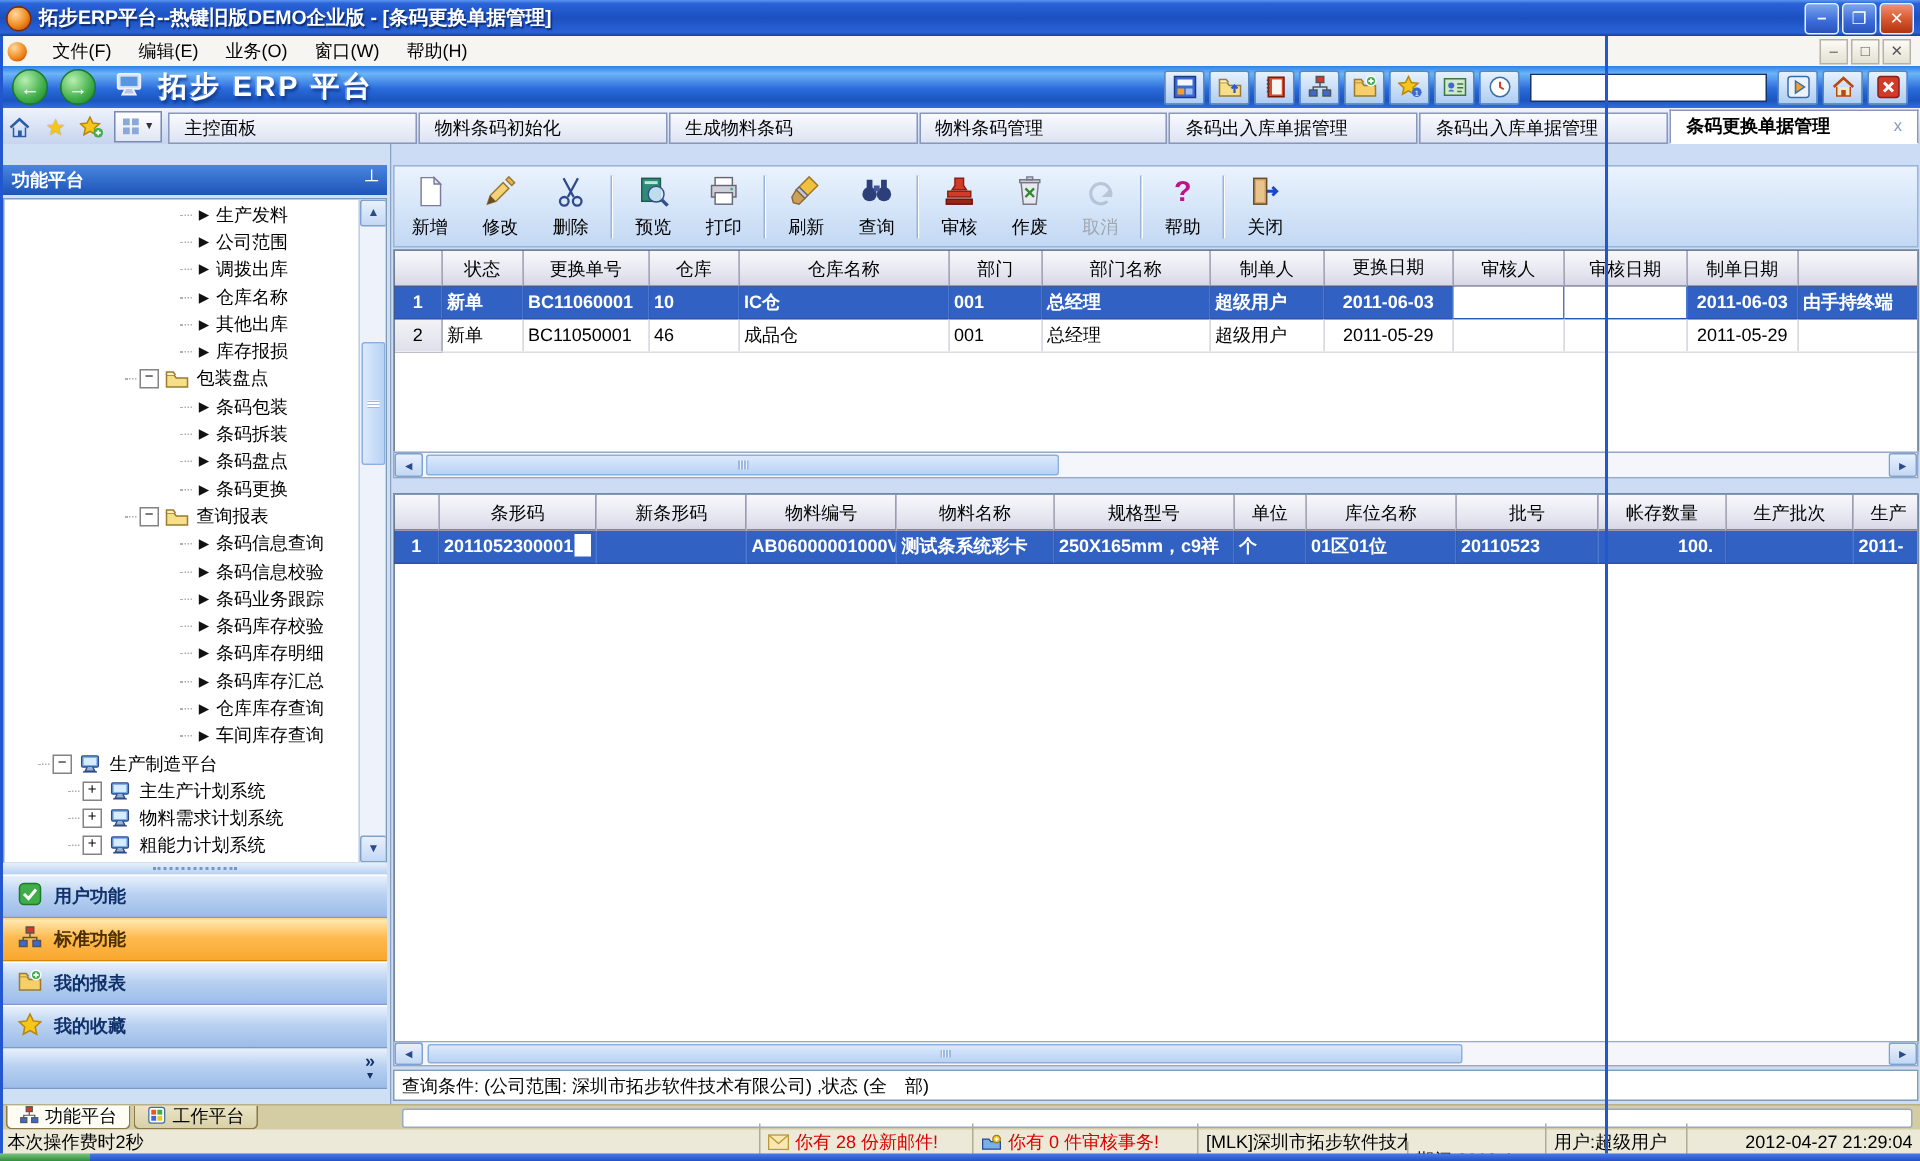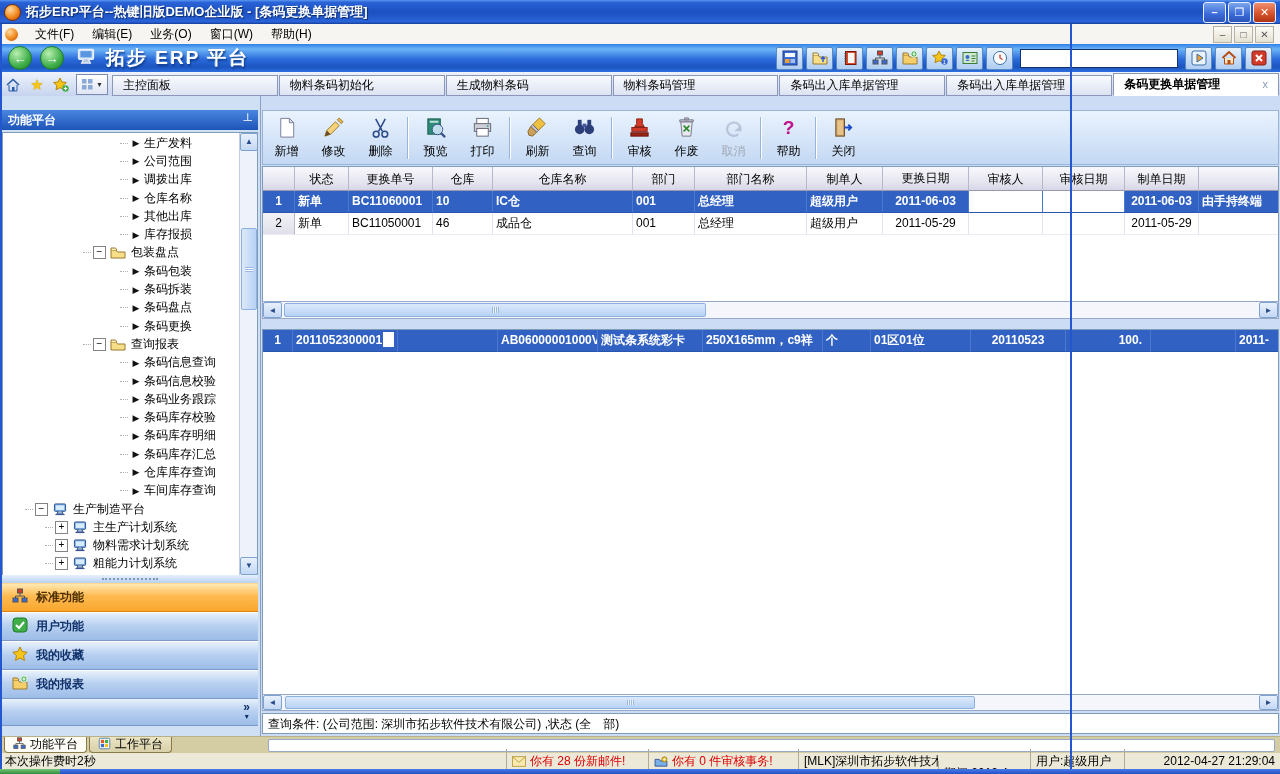--- a/index.html
+++ b/index.html
@@ -514,50 +514,50 @@
           <div class="vs-thumb" style="top:95px;height:80px;">
               <div class="vs-grip"></div>
             </div>
           <div class="vs-btn vs-dn">▼</div>
         </div>
       </div>
       <div class="splitter">
           <div class="split-dots"></div>
         </div>
       <div class="panels" id="panels">
+          <div class="sb-panel">
+            <span><svg viewBox="0 0 16 16">
+                <rect x="1" y="1" width="14" height="14" rx="3" fill="#3fae49" stroke="#1d7a26"></rect>
+                <path d="M4 8l3 3 5-6" stroke="#fff" stroke-width="2" fill="none"></path>
+              </svg></span>
+            <span>用户功能</span>
+          </div>
           <div class="sb-panel active">
             <span><svg viewBox="0 0 16 16">
                 <rect x="5.5" y="1" width="5" height="4" fill="#d23b2a" stroke="#555"></rect>
                 <rect x="1" y="10" width="5" height="4" fill="#3a6ad4" stroke="#555"></rect>
                 <rect x="10" y="10" width="5" height="4" fill="#3a6ad4" stroke="#555"></rect>
                 <path d="M8 5v3M3.5 10V8h9v2" stroke="#555" fill="none"></path>
               </svg></span>
             <span>标准功能</span>
           </div>
           <div class="sb-panel">
             <span><svg viewBox="0 0 16 16">
-                <rect x="1" y="1" width="14" height="14" rx="3" fill="#3fae49" stroke="#1d7a26"></rect>
-                <path d="M4 8l3 3 5-6" stroke="#fff" stroke-width="2" fill="none"></path>
-              </svg></span>
-            <span>用户功能</span>
-          </div>
-          <div class="sb-panel">
-            <span><svg viewBox="0 0 16 16">
-                <path d="M8 1l2.2 4.6 5 .6-3.7 3.4 1 4.9L8 12l-4.5 2.5 1-4.9L.8 6.2l5-.6z" fill="#f5c518" stroke="#b8860b"></path>
-              </svg></span>
-            <span>我的收藏</span>
-          </div>
-          <div class="sb-panel">
-            <span><svg viewBox="0 0 16 16">
                 <path d="M1 5h5l1.5 2H15v7H1z" fill="#f7cf6a" stroke="#9a7b2f"></path>
                 <path d="M1 5V3h4.5L7 5" fill="#f7cf6a" stroke="#9a7b2f"></path>
                 <circle cx="12" cy="4" r="3.2" fill="#3fae49" stroke="#fff"></circle>
                 <path d="M12 2.3v3.4M10.3 4h3.4" stroke="#fff" stroke-width="1.2"></path>
               </svg></span>
             <span>我的报表</span>
+          </div>
+          <div class="sb-panel">
+            <span><svg viewBox="0 0 16 16">
+                <path d="M8 1l2.2 4.6 5 .6-3.7 3.4 1 4.9L8 12l-4.5 2.5 1-4.9L.8 6.2l5-.6z" fill="#f5c518" stroke="#b8860b"></path>
+              </svg></span>
+            <span>我的收藏</span>
           </div>
           <div class="sb-strip">
             <span class="chev">»<span class="dn2">▾</span></span>
           </div>
         </div>
     </div>
 
     <div class="main">
       <div class="toolbar" id="toolbar">
           <div class="tbtn">
@@ -717,30 +717,44 @@
         <div class="hs-btn">◄</div>
         <div class="hs-track">
             <div class="hs-thumb" style="left:2px;width:420px;">
               <div class="hs-grip"></div>
             </div>
           </div>
         <div class="hs-btn">►</div>
       </div>
 
       <div class="grid" id="grid2">
+          <div class="g-hrow">
+            <div class="g-hcell" style="width: 30px;"></div>
+            <div class="g-hcell" style="width: 105px;">条形码</div>
+            <div class="g-hcell" style="width: 100px;">新条形码</div>
+            <div class="g-hcell" style="width: 100px;">物料编号</div>
+            <div class="g-hcell" style="width: 105px;">物料名称</div>
+            <div class="g-hcell" style="width: 120px;">规格型号</div>
+            <div class="g-hcell" style="width: 48px;">单位</div>
+            <div class="g-hcell" style="width: 100px;">库位名称</div>
+            <div class="g-hcell" style="width: 95px;">批号</div>
+            <div class="g-hcell" style="width: 85px;">帐存数量</div>
+            <div class="g-hcell" style="width: 85px;">生产批次</div>
+            <div class="g-hcell" style="width: 47px;">生产</div>
+          </div>
           <div class="g-row sel">
             <div class="g-cell num" style="width: 30px;">1</div>
             <div class="g-cell" style="width: 105px;">2011052300001<span class="edit-caret"></span></div>
             <div class="g-cell" style="width: 100px;"></div>
             <div class="g-cell" style="width: 100px;">AB06000001000V1</div>
             <div class="g-cell" style="width: 105px;">测试条系统彩卡</div>
             <div class="g-cell" style="width: 120px;">250X165mm，c9祥</div>
             <div class="g-cell" style="width: 48px;">个</div>
             <div class="g-cell" style="width: 100px;">01区01位</div>
-            <div class="g-cell" style="width: 95px; text-align: center;">20110523</div>
+            <div class="g-cell" style="width: 95px;">20110523</div>
             <div class="g-cell al-r" style="width: 85px; text-align: right;">100.</div>
             <div class="g-cell" style="width: 85px;"></div>
             <div class="g-cell" style="width: 47px;">2011-</div>
           </div>
           <div class="g-fill"></div>
         </div>
 
       <div class="hscroll" id="hs-low">
         <div class="hs-btn">◄</div>
         <div class="hs-track">

